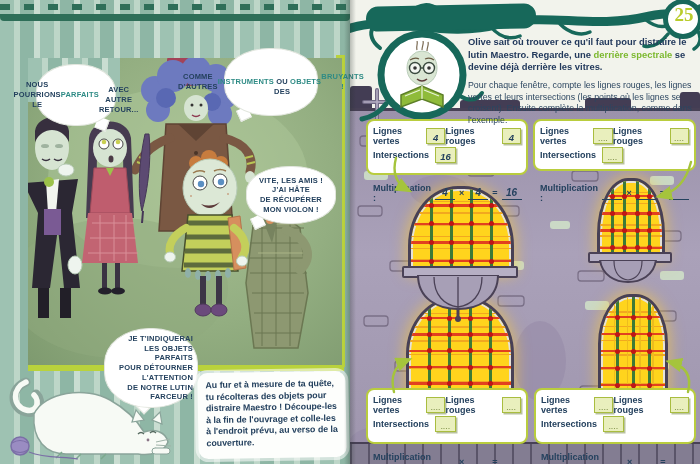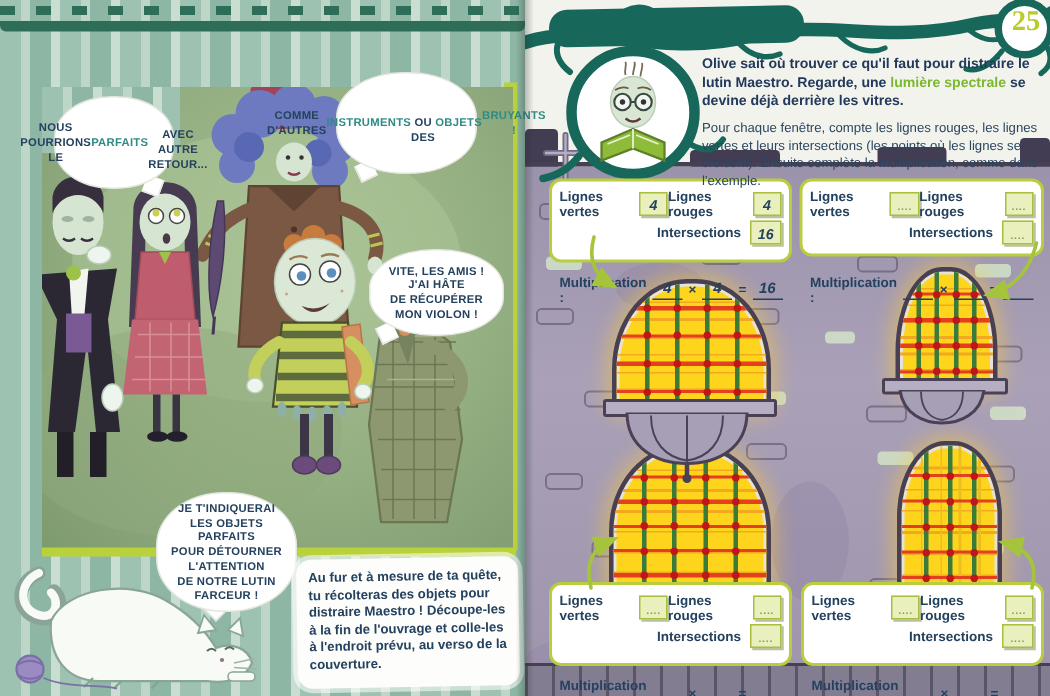--- a/index.html
+++ b/index.html
@@ -47,21 +47,21 @@
     font-family:"Liberation Serif",serif;font-weight:700;font-size:19px;}
   #intro{position:absolute;left:468px;top:36px;width:230px;color:#22395c;font-size:9.4px;
     font-weight:700;line-height:1.35;z-index:6;}
   #intro .hl{color:#7cb82f;}
   #instructions{position:absolute;left:468px;top:80px;width:234px;color:#2c4660;font-size:8.8px;
     font-weight:500;line-height:1.32;z-index:6;}
   
   .wsbox{position:absolute;background:#fff;border:2px solid #b9cd3e;border-radius:8px;z-index:5;
     padding:4px 5px;box-sizing:border-box;color:#24415e;}
   .wsrow{display:flex;align-items:center;justify-content:space-between;margin:1px 0;}
-  .wsrow.center{justify-content:flex-end;gap:6px;}
+  .wsrow.center{justify-content:flex-start;gap:6px;}
   .wsrow.mult{justify-content:flex-start;gap:4px;margin-top:20px;}
   .wslabel{font-size:9px;font-weight:700;}
   .chip{display:inline-flex;align-items:flex-end;justify-content:center;width:19px;height:14px;
     background:#e9efbd;border:1px solid #a9bd3f;box-shadow:1.5px 1.5px 0 rgba(100,120,40,.45);
     font-size:9.5px;font-weight:800;font-style:italic;color:#24415e;line-height:1.1;}
   .chip.empty{font-size:7px;color:#8a9a55;font-style:normal;letter-spacing:.5px;}
   .mval{display:inline-block;min-width:20px;border-bottom:1.5px solid #24415e;text-align:center;
     font-size:10px;font-weight:800;font-style:italic;height:12px;line-height:12px;}
   .mop{font-size:9px;font-weight:700;}
   
@@ -229,21 +229,21 @@
 OU DES </span><span class="hl">OBJETS</span><span>
 </span><span class="hl">BRUYANTS !</span></div>
     <div class="tail" style="left:238px;top:108px;transform:rotate(65deg);"></div>
 
     <div class="bubble ell" style="left:246px;top:166px;width:90px;height:58px;"><span>VITE, LES AMIS !
 J'AI HÂTE
 DE RÉCUPÉRER
 MON VIOLON !</span></div>
     <div class="tail" style="left:252px;top:216px;transform:rotate(65deg);"></div>
 
-    <div class="bubble ell" style="left:104px;top:328px;width:94px;height:80px;"><span>JE T'INDIQUERAI
+    <div class="bubble ell" style="left:104px;top:328px;width:94px;height:80px;text-align:right;"><span>JE T'INDIQUERAI
 LES OBJETS PARFAITS
 POUR DÉTOURNER
 L'ATTENTION
 DE NOTRE LUTIN
 FARCEUR !</span></div>
     <div class="tail" style="left:138px;top:400px;transform:rotate(45deg);"></div>
 
     <svg class="abs" style="left:6px;top:372px;z-index:2;" width="172" height="90" viewBox="0 0 172 90">
       <path d="M20,10 C4,16 4,36 20,40 C32,43 38,30 30,22" stroke="#8aa49a" stroke-width="9" fill="none" stroke-linecap="round"></path>
       <path d="M20,10 C6,16 6,34 20,38 C30,41 35,30 28,23" stroke="#f7faf5" stroke-width="5.5" fill="none" stroke-linecap="round"></path>
@@ -531,21 +531,21 @@
     <line x1="31.5" y1="27" x2="34.5" y2="27" stroke="#3a4a3f" stroke-width="1.4"></line>
     <circle cx="26" cy="27" r="1.8" fill="#333"></circle>
       <circle cx="40" cy="27" r="1.8" fill="#333"></circle>
     <path d="M21,19 q5,-3 9,-1 M36,18 q5,-2 9,1" stroke="#6a5a42" stroke-width="1.2" fill="none"></path>
     <path d="M28,38 q5,4 10,0" stroke="#5c3a3a" stroke-width="1.5" fill="none"></path>
     <polygon points="12,54 33,45 54,54 54,66 33,58 12,66" fill="#8fbb3a" stroke="#5d7f28" stroke-width="1.5"></polygon>
     <path d="M33,45 V58 M16,55 L31,49 M50,55 L35,49" stroke="#e8f2d8" stroke-width="1.2" fill="none"></path>
   </svg>
 
   <div id="pagenum">25</div>
-  <div id="intro"><span>Olive sait où trouver ce qu'il faut pour distraire le lutin Maestro. Regarde, une </span><span class="hl">lumière spectrale</span><span> se devine déjà derrière les vitres.</span></div>
+  <div id="intro"><span>Olive sait où trouver ce qu'il faut pour distraire le lutin Maestro. Regarde, une </span><span class="hl">derrière spectrale</span><span> se devine déjà derrière les vitres.</span></div>
   <div id="instructions">Pour chaque fenêtre, compte les lignes rouges, les lignes vertes et leurs intersections (les points où les lignes se croisent). Ensuite complète la multiplication, comme dans l'exemple.</div>
 
   <div class="wsbox" style="left:366px;top:119px;width:162px;height:56px;">
     <div class="wsrow">
       <span class="wslabel">Lignes vertes</span>
       <span class="chip">4</span>
       <span class="wslabel">Lignes rouges</span>
       <span class="chip">4</span>
     </div>
     <div class="wsrow center">

